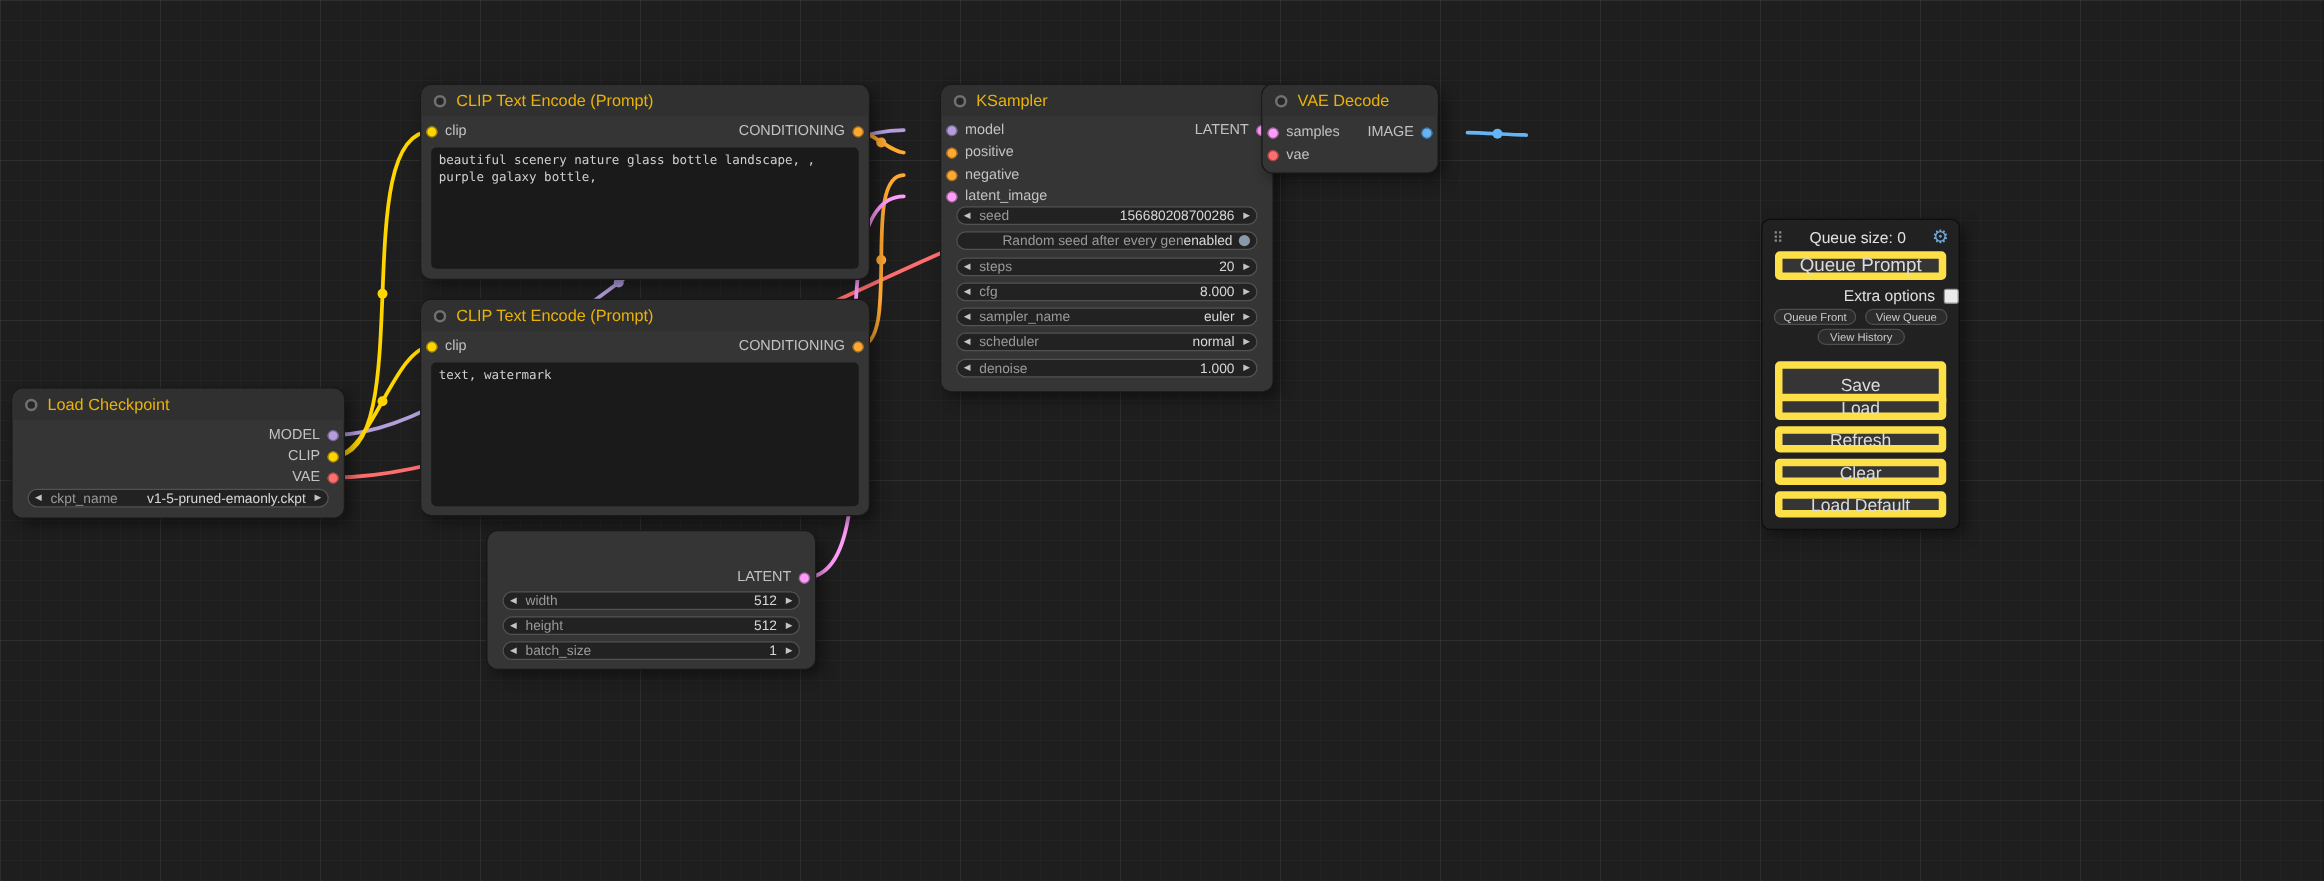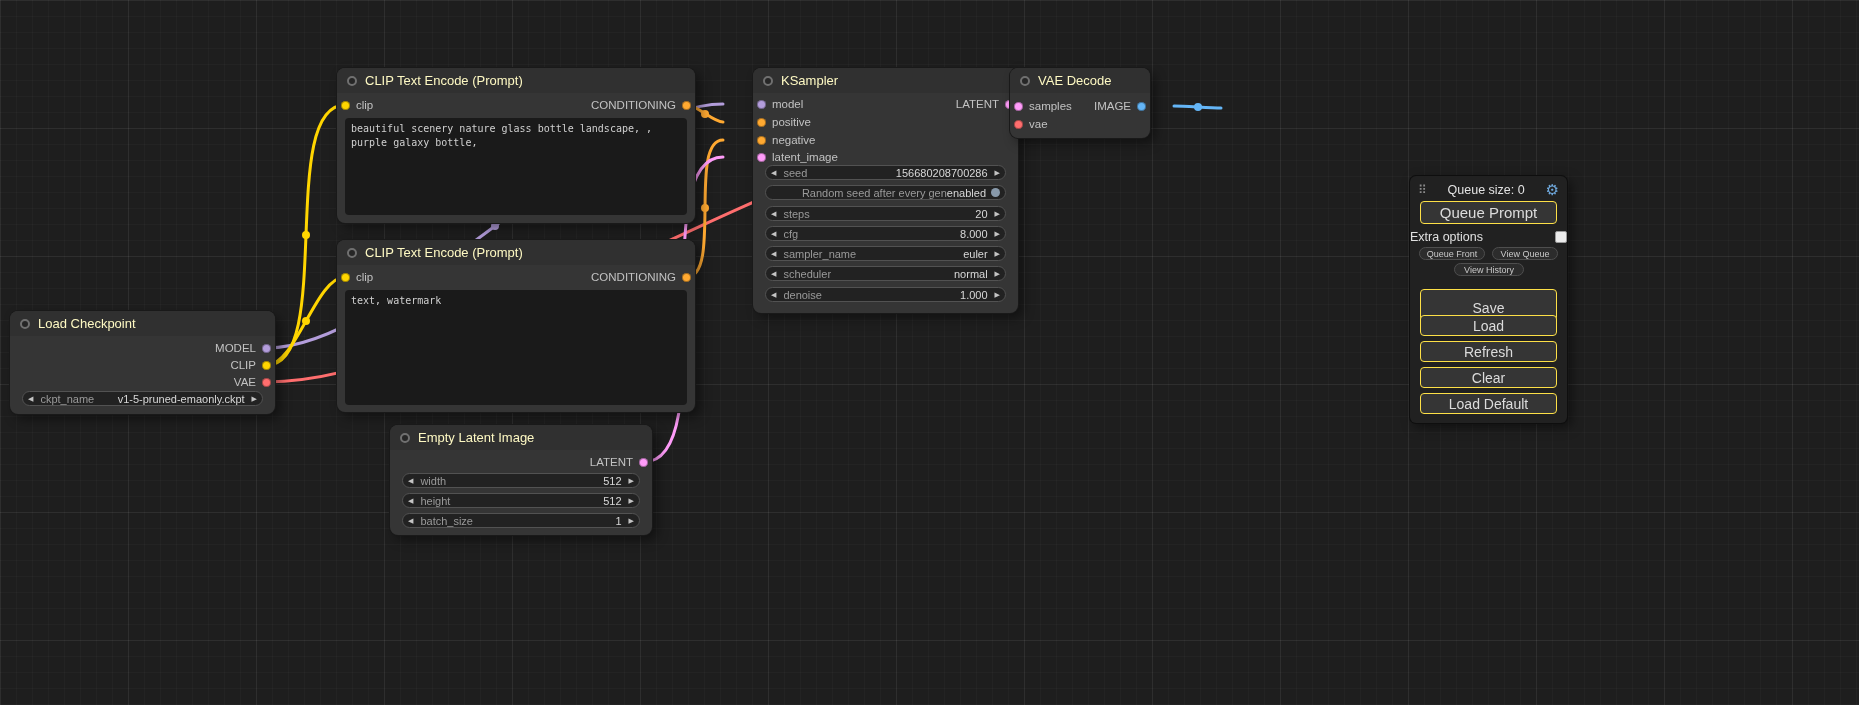--- a/index.html
+++ b/index.html
@@ -22,21 +22,21 @@
   #wires path { fill: none; stroke-width: 3; stroke-linecap: round; }
 
   .node {
     position: absolute; z-index: 2;
     background: #353535; border-radius: 8px;
     box-shadow: 0 0 0 1px #191919, 5px 5px 12px rgba(0,0,0,0.45);
   }
   .node-title {
     height: 25px; display: flex; align-items: center; gap: 8px;
     padding: 0 10px; background: #303030; border-radius: 8px 8px 0 0;
-    color: #fef9c3; font-size: 13px; white-space: nowrap; overflow: hidden;
+    color: #eab308; font-size: 13px; white-space: nowrap; overflow: hidden;
   }
   .collapse-dot {
     width: 10px; height: 10px; border-radius: 50%;
     border: 2px solid #707070; background: #262626; flex: none;
   }
   .srow {
     position: absolute; height: 14px; display: flex; align-items: center;
     gap: 6px; font-size: 11.5px; color: #c2c2c2; white-space: nowrap;
   }
   .srow.in  { left: 0; padding-left: 4px; }
@@ -81,33 +81,33 @@
   }
   .menu-header {
     position: absolute; top: 5px; left: 8px; right: 8px; height: 17px;
     display: flex; align-items: center;
   }
   .drag-handle { color: #8a8a8a; font-size: 12px; cursor: grab; flex: none; }
   .queue-size { flex: 1; text-align: center; font-size: 12.5px; color: #e2e2e2; }
   .gear { color: #6fa8dc; font-size: 15px; line-height: 1; cursor: pointer; flex: none; }
   .btn {
     position: absolute; left: 10px; right: 10px;
-    background: #353535; border: 1px solid #fde047; border-radius: 4px;
+    background: #353535; border: 6px solid #fde047; border-radius: 4px;
     color: #dcdcdc; font-size: 14px; font-family: inherit;
     display: flex; align-items: center; justify-content: center; cursor: pointer;
   }
   .btn-sm {
     position: absolute; height: 13px;
     background: #2c2c2c; border: 1px solid #4e4e4e; border-radius: 8px;
     color: #c9c9c9; font-size: 9px; font-family: inherit;
     display: flex; align-items: center; justify-content: center; cursor: pointer;
   }
   .extra-row {
     position: absolute; top: 54px; left: 0; right: 0; height: 14px;
-    display: flex; align-items: center; justify-content: space-between; gap: 7px;
+    display: flex; align-items: center; justify-content: flex-end; gap: 7px;
     font-size: 12.5px; color: #e0e0e0;
   }
   .checkbox {
     width: 12px; height: 12px; background: #ececec;
     border: 1px solid #9a9a9a; border-radius: 2px; flex: none; cursor: pointer;
   }
 </style>
 </head>
 <body>
 
@@ -193,24 +193,20 @@
       <span>clip</span>
     </div>
     <div class="srow out" style="top:30px">
       <span>CONDITIONING</span>
       <span class="port conditioning"></span>
     </div>
     <div class="prompt" style="top:50px; height:115px">text, watermark</div>
   </div>
 
   <div class="node" style="left:390px; top:425px; width:262px; height:110px">
-    <div class="node-title">
-      <span class="collapse-dot"></span>
-      <span>Empty Latent Image</span>
-    </div>
     <div class="srow out" style="top:30px">
       <span>LATENT</span>
       <span class="port latent"></span>
     </div>
     <div class="widget" style="top:48px">
       <span class="arrow">◀</span>
       <span class="wname">width</span>
       <span class="wvalue">512</span>
       <span class="arrow">▶</span>
     </div>

